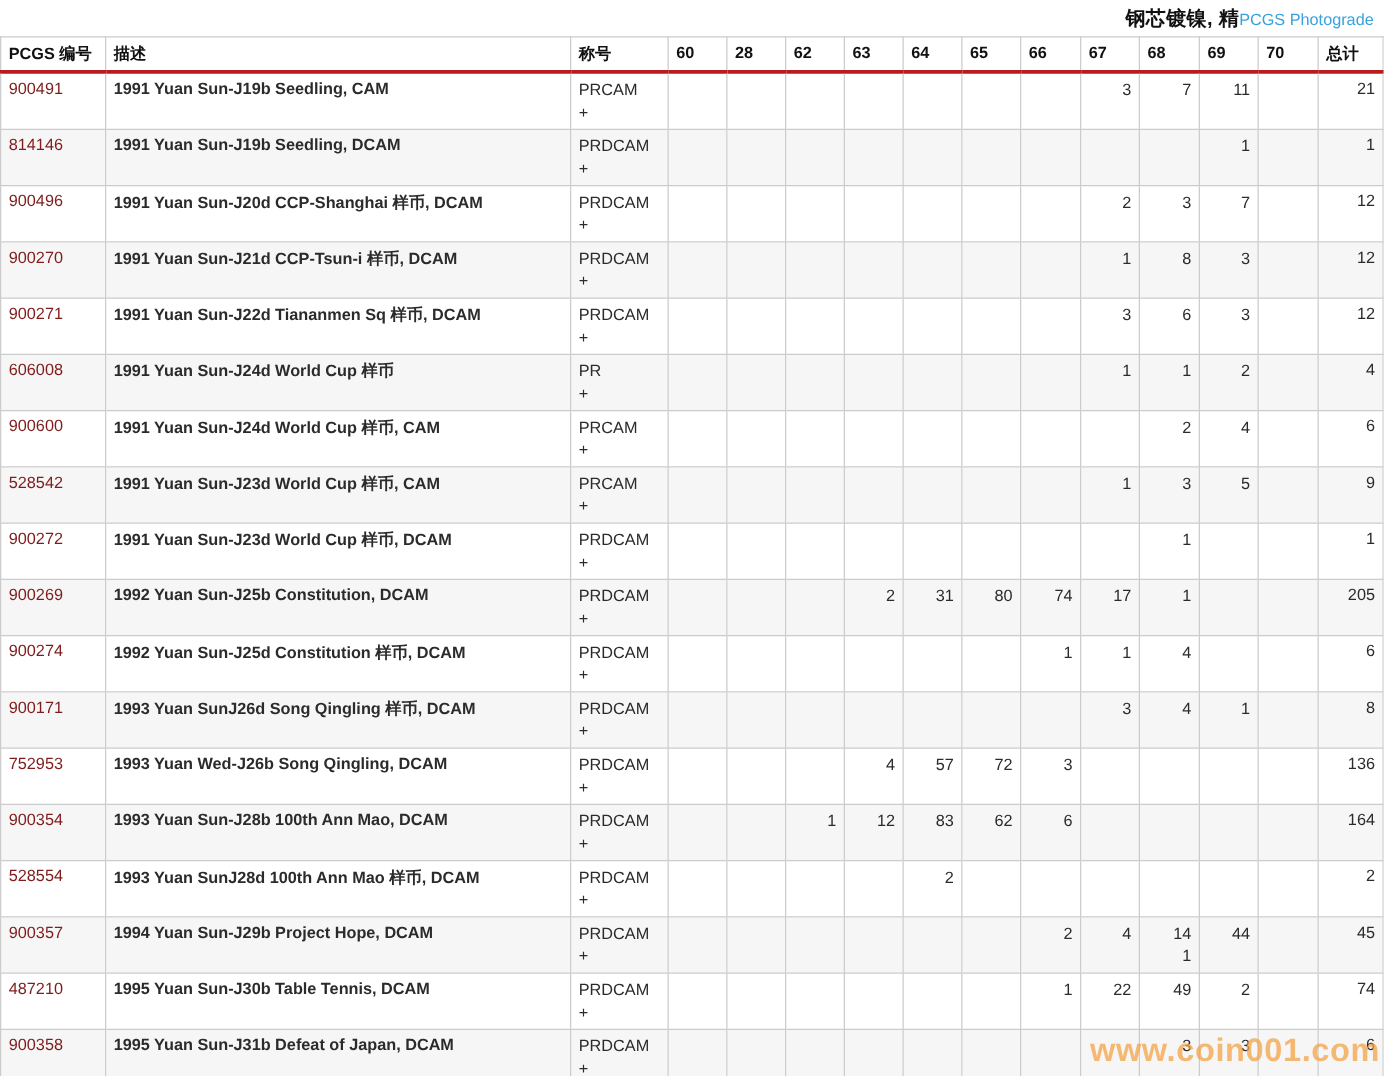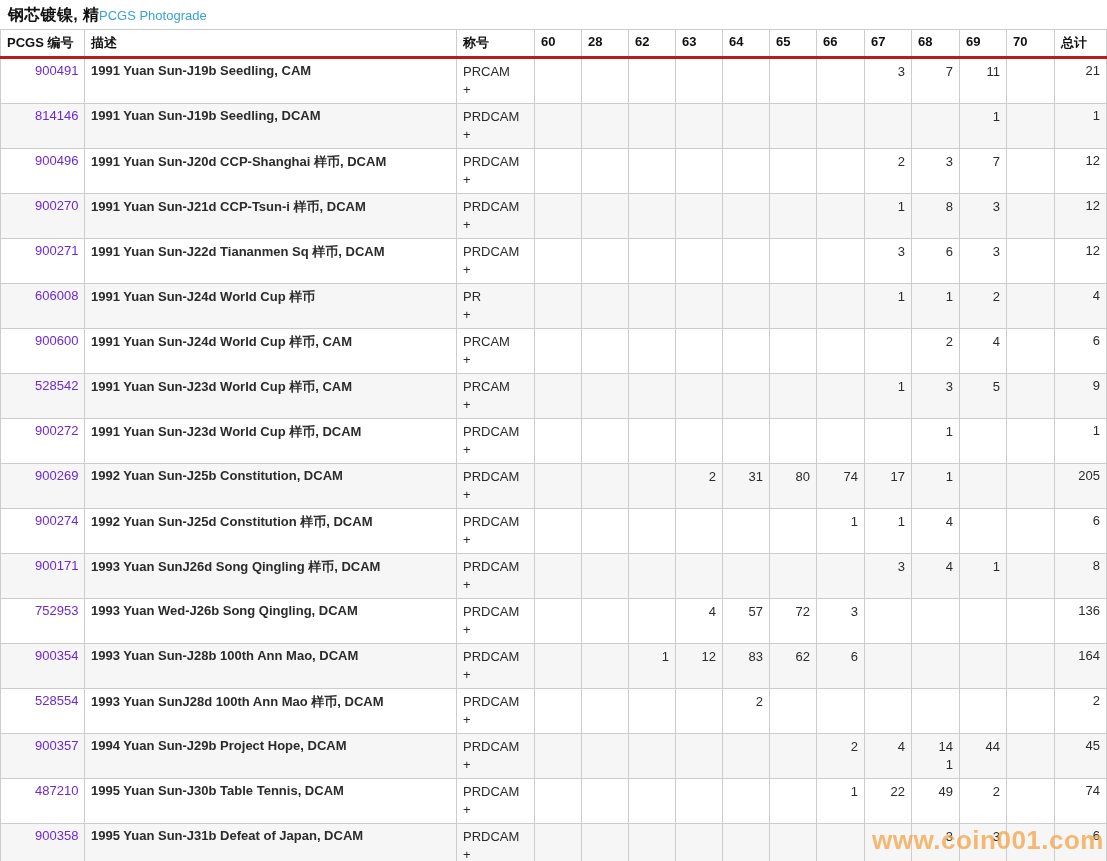--- a/index.html
+++ b/index.html
@@ -7,21 +7,21 @@
     margin: 0; padding: 0;
     width: 1107px; height: 861px;
     background: #ffffff;
     overflow: hidden;
     font-family: "Liberation Sans", "DejaVu Sans", sans-serif;
     color: #2b2b2b;
     position: relative;
   }
   .topbar {
     display: flex;
-    justify-content: flex-start;
+    justify-content: flex-end;
     align-items: center;
     padding: 5px 8px 3px 8px;
     height: 29px;
   }
   .page-title {
     font-size: 16px;
     font-weight: bold;
     color: #111111;
     margin: 0;
     letter-spacing: 0.3px;
@@ -49,24 +49,23 @@
     font-weight: bold;
     color: #111111;
     text-align: left;
     white-space: nowrap;
     border-bottom: 3px solid #b91c1c;
   }
   table.pop tbody tr { height: 45px; }
   table.pop tbody tr.alt { background: #f6f6f6; }
   th.num, td.num { text-align: right; }
   a.pcgs-link {
-    color: #6d28d9;
+    color: #7f1d1d;
     text-decoration: none;
     cursor: pointer;
-    margin-left: 28px;
   }
   .desc-text { color: #2b2b2b; font-weight: bold; }
   .desig-line, .grade-line { line-height: 18px; color: #2b2b2b; }
   .grade-line { text-align: right; }
   .watermark {
     position: absolute;
     right: 3px;
     bottom: 5px;
     font-size: 26px;
     font-weight: bold;

